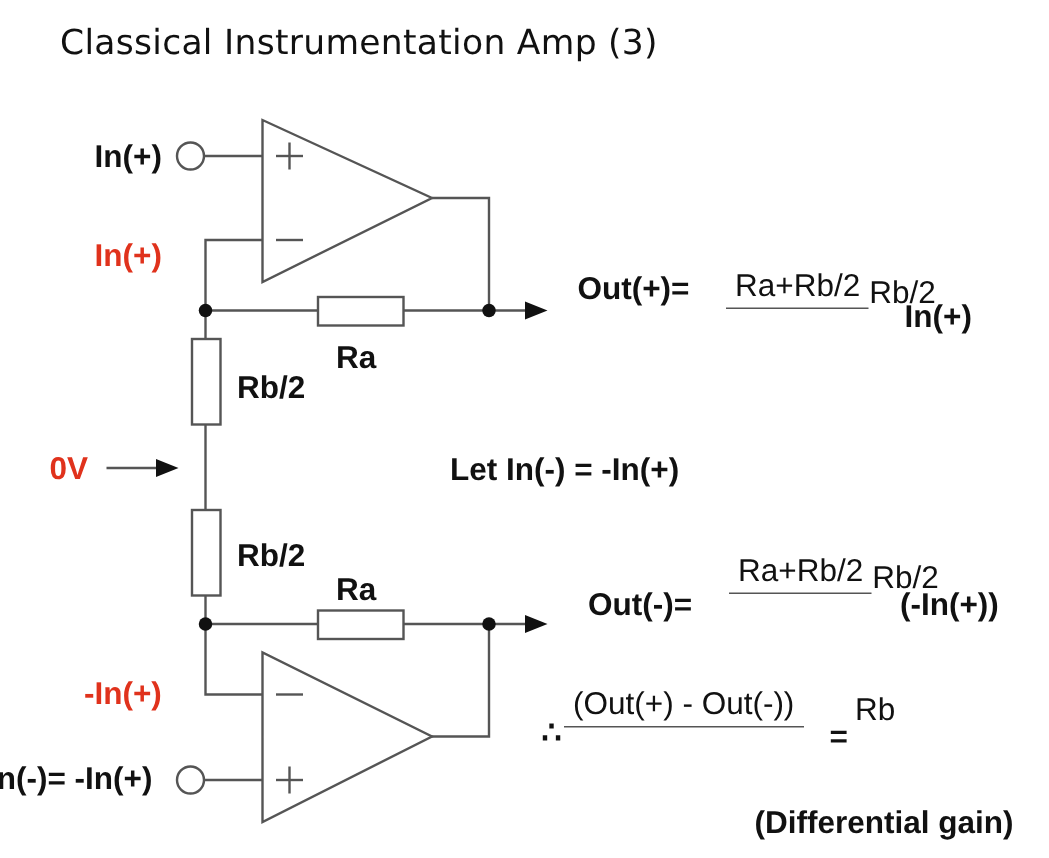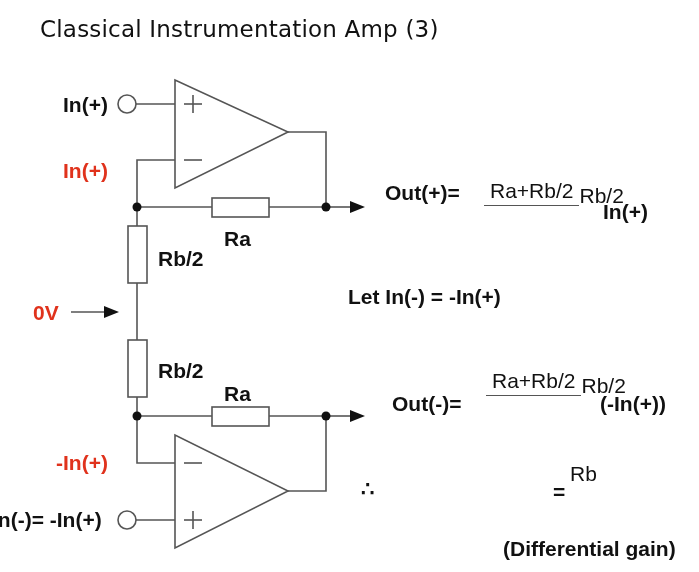--- a/index.html
+++ b/index.html
@@ -83,29 +83,30 @@
 <div class="lbl red" style="left:56px;top:452px;">-In(+)</div>
 <div class="lbl" style="left:-8px;top:509px;">In(-)= -In(+)</div>
 
 <div class="lbl" style="left:385px;top:182px;">Out(+)=</div>
 <div class="frac" style="left:484px;top:180px;">
   <span class="num">Ra+Rb/2</span>
   <span class="den">Rb/2</span>
 </div>
 <div class="lbl" style="left:603px;top:201px;">In(+)</div>
 
-<div class="lbl" style="left:300px;top:286px;margin-left:48px;">Let In(-) = -In(+)</div>
+<div class="lbl" style="left:300px;top:303px;">Let In(-) = -In(+)</div>
 
 <div class="lbl" style="left:392px;top:393px;">Out(-)=</div>
 <div class="frac" style="left:486px;top:370px;">
   <span class="num">Ra+Rb/2</span>
   <span class="den">Rb/2</span>
 </div>
 <div class="lbl" style="left:600px;top:393px;">(-In(+))</div>
 
 <div class="lbl" style="left:361px;top:478px;">∴</div>
 <div class="frac" style="left:376px;top:459px;">
+  <span class="num">(Out(+) - Out(-))</span>
 </div>
 <div class="lbl" style="left:553px;top:481px;">=</div>
 <div class="frac" style="left:570px;top:459px;">
   <span class="den">Rb</span>
 </div>
 <div class="lbl" style="left:503px;top:538px;">(Differential gain)</div>
 
 </body></html>

